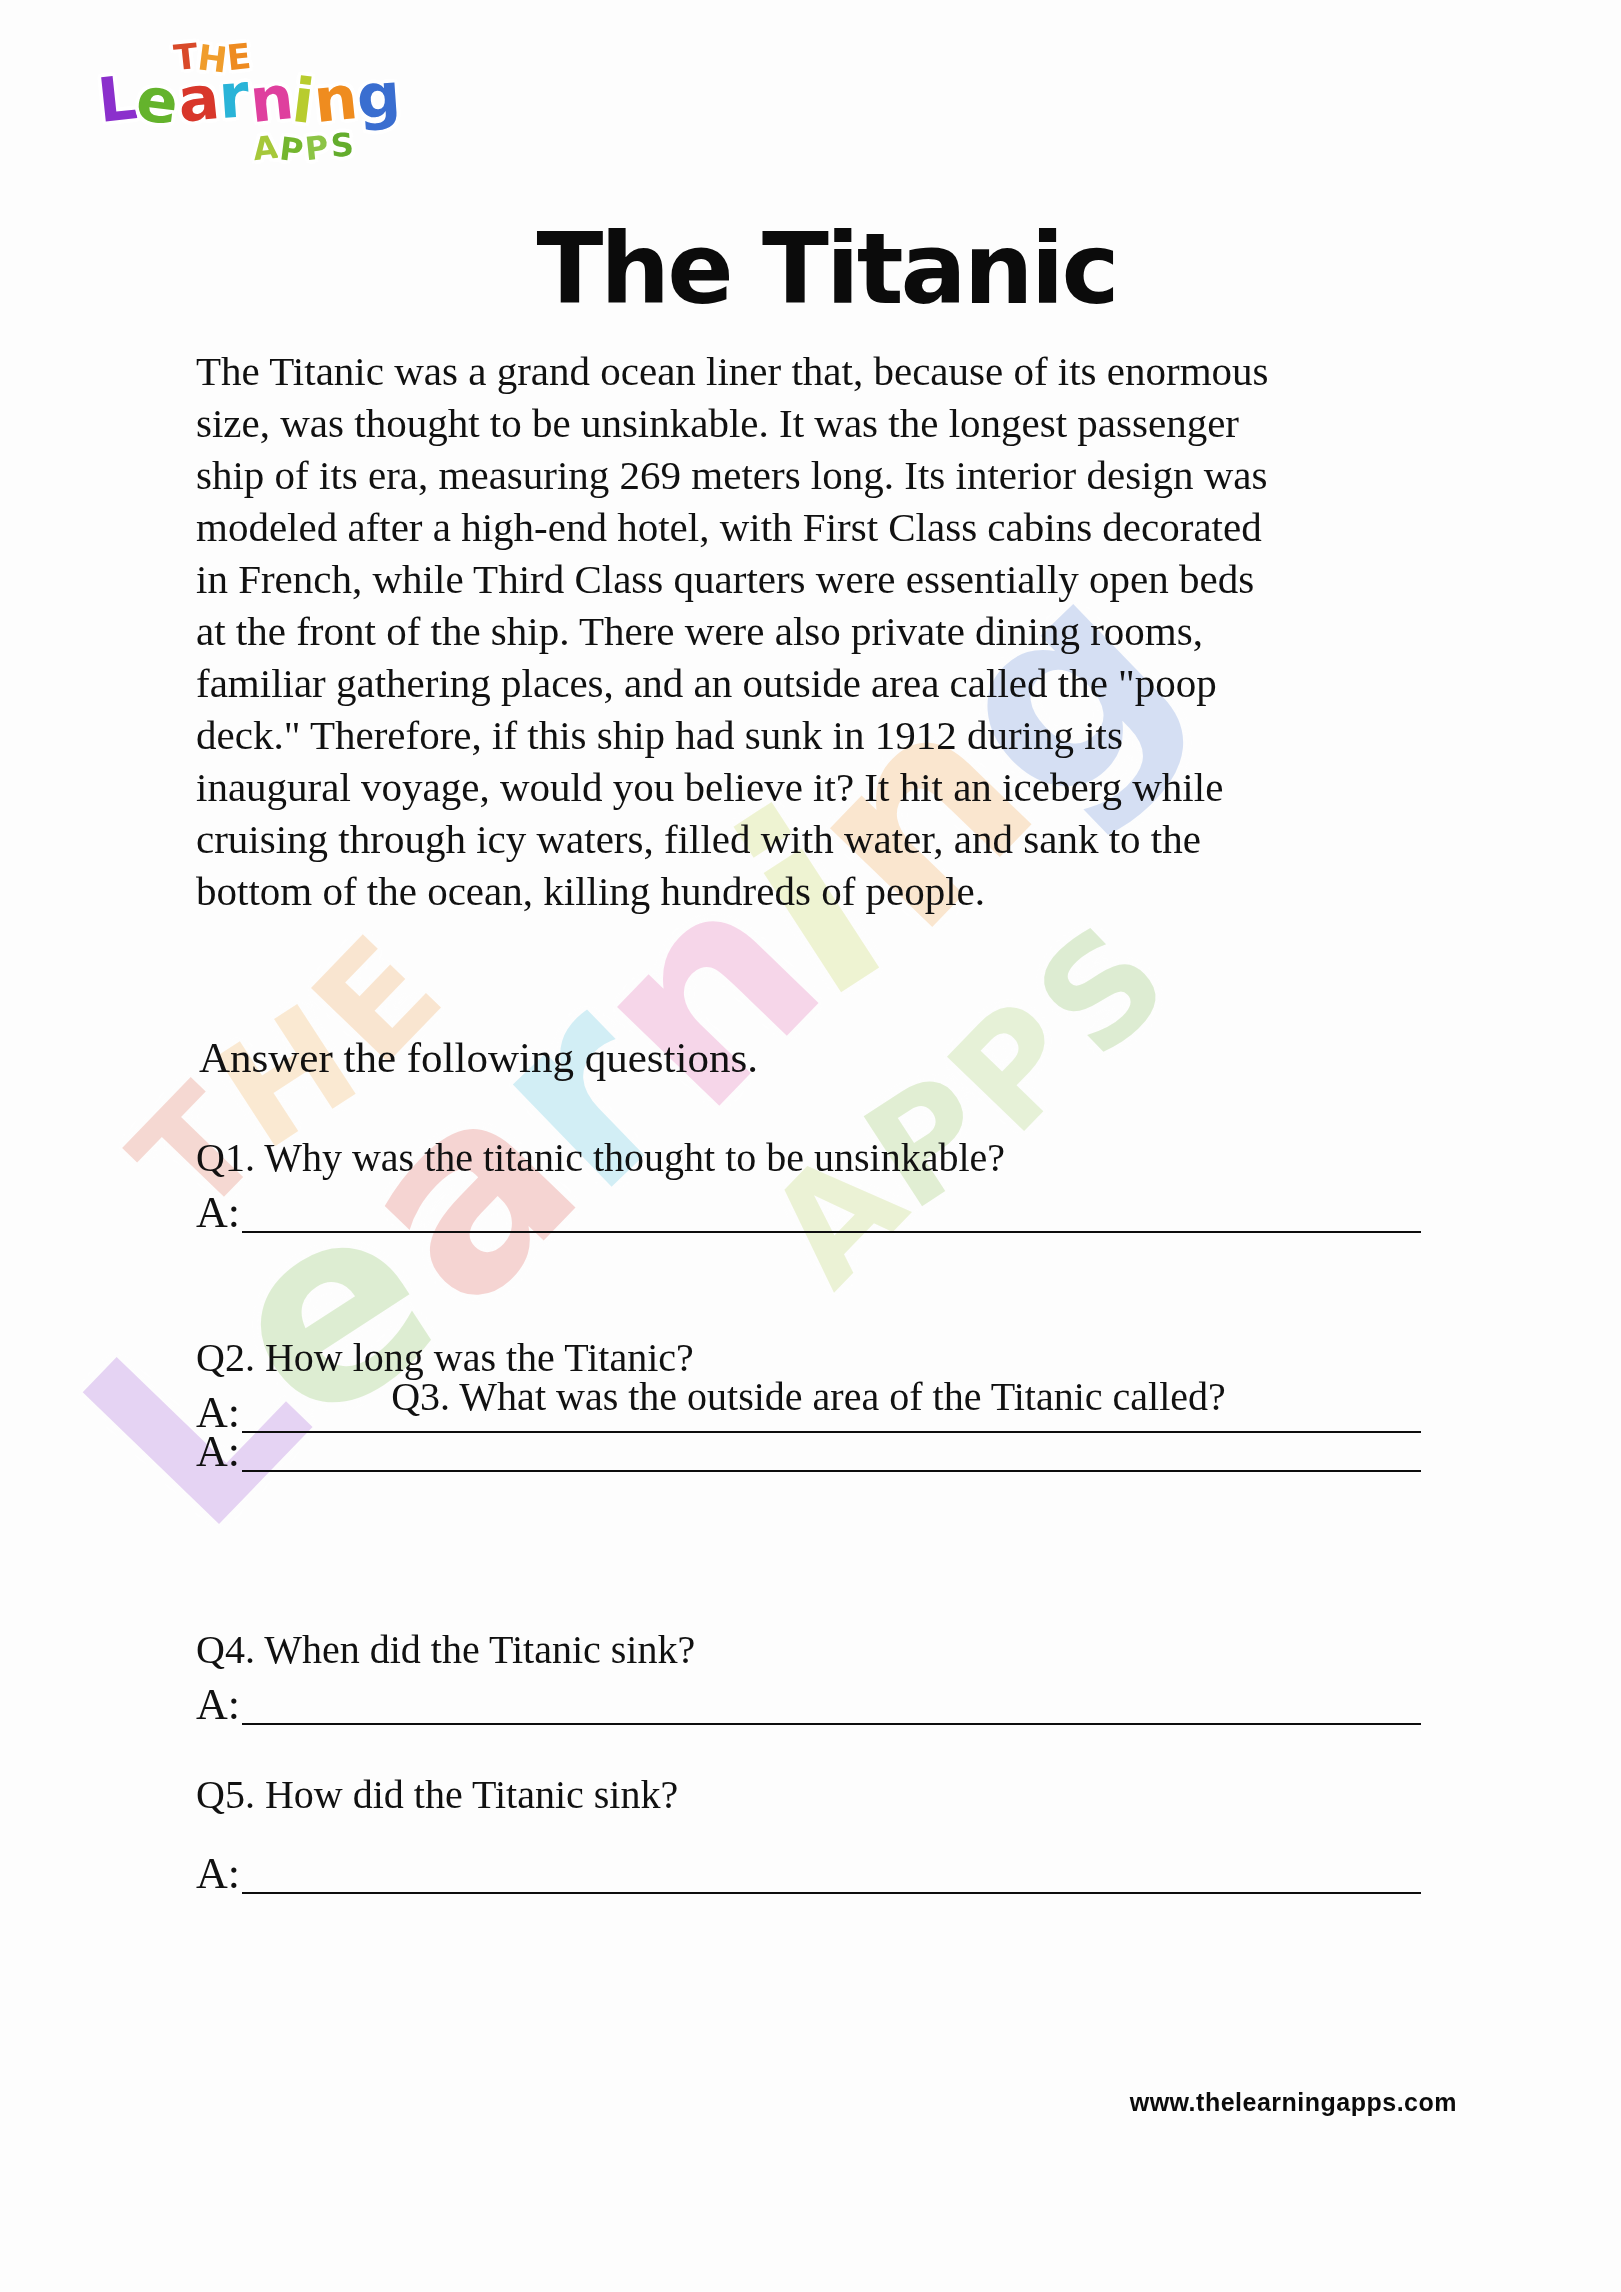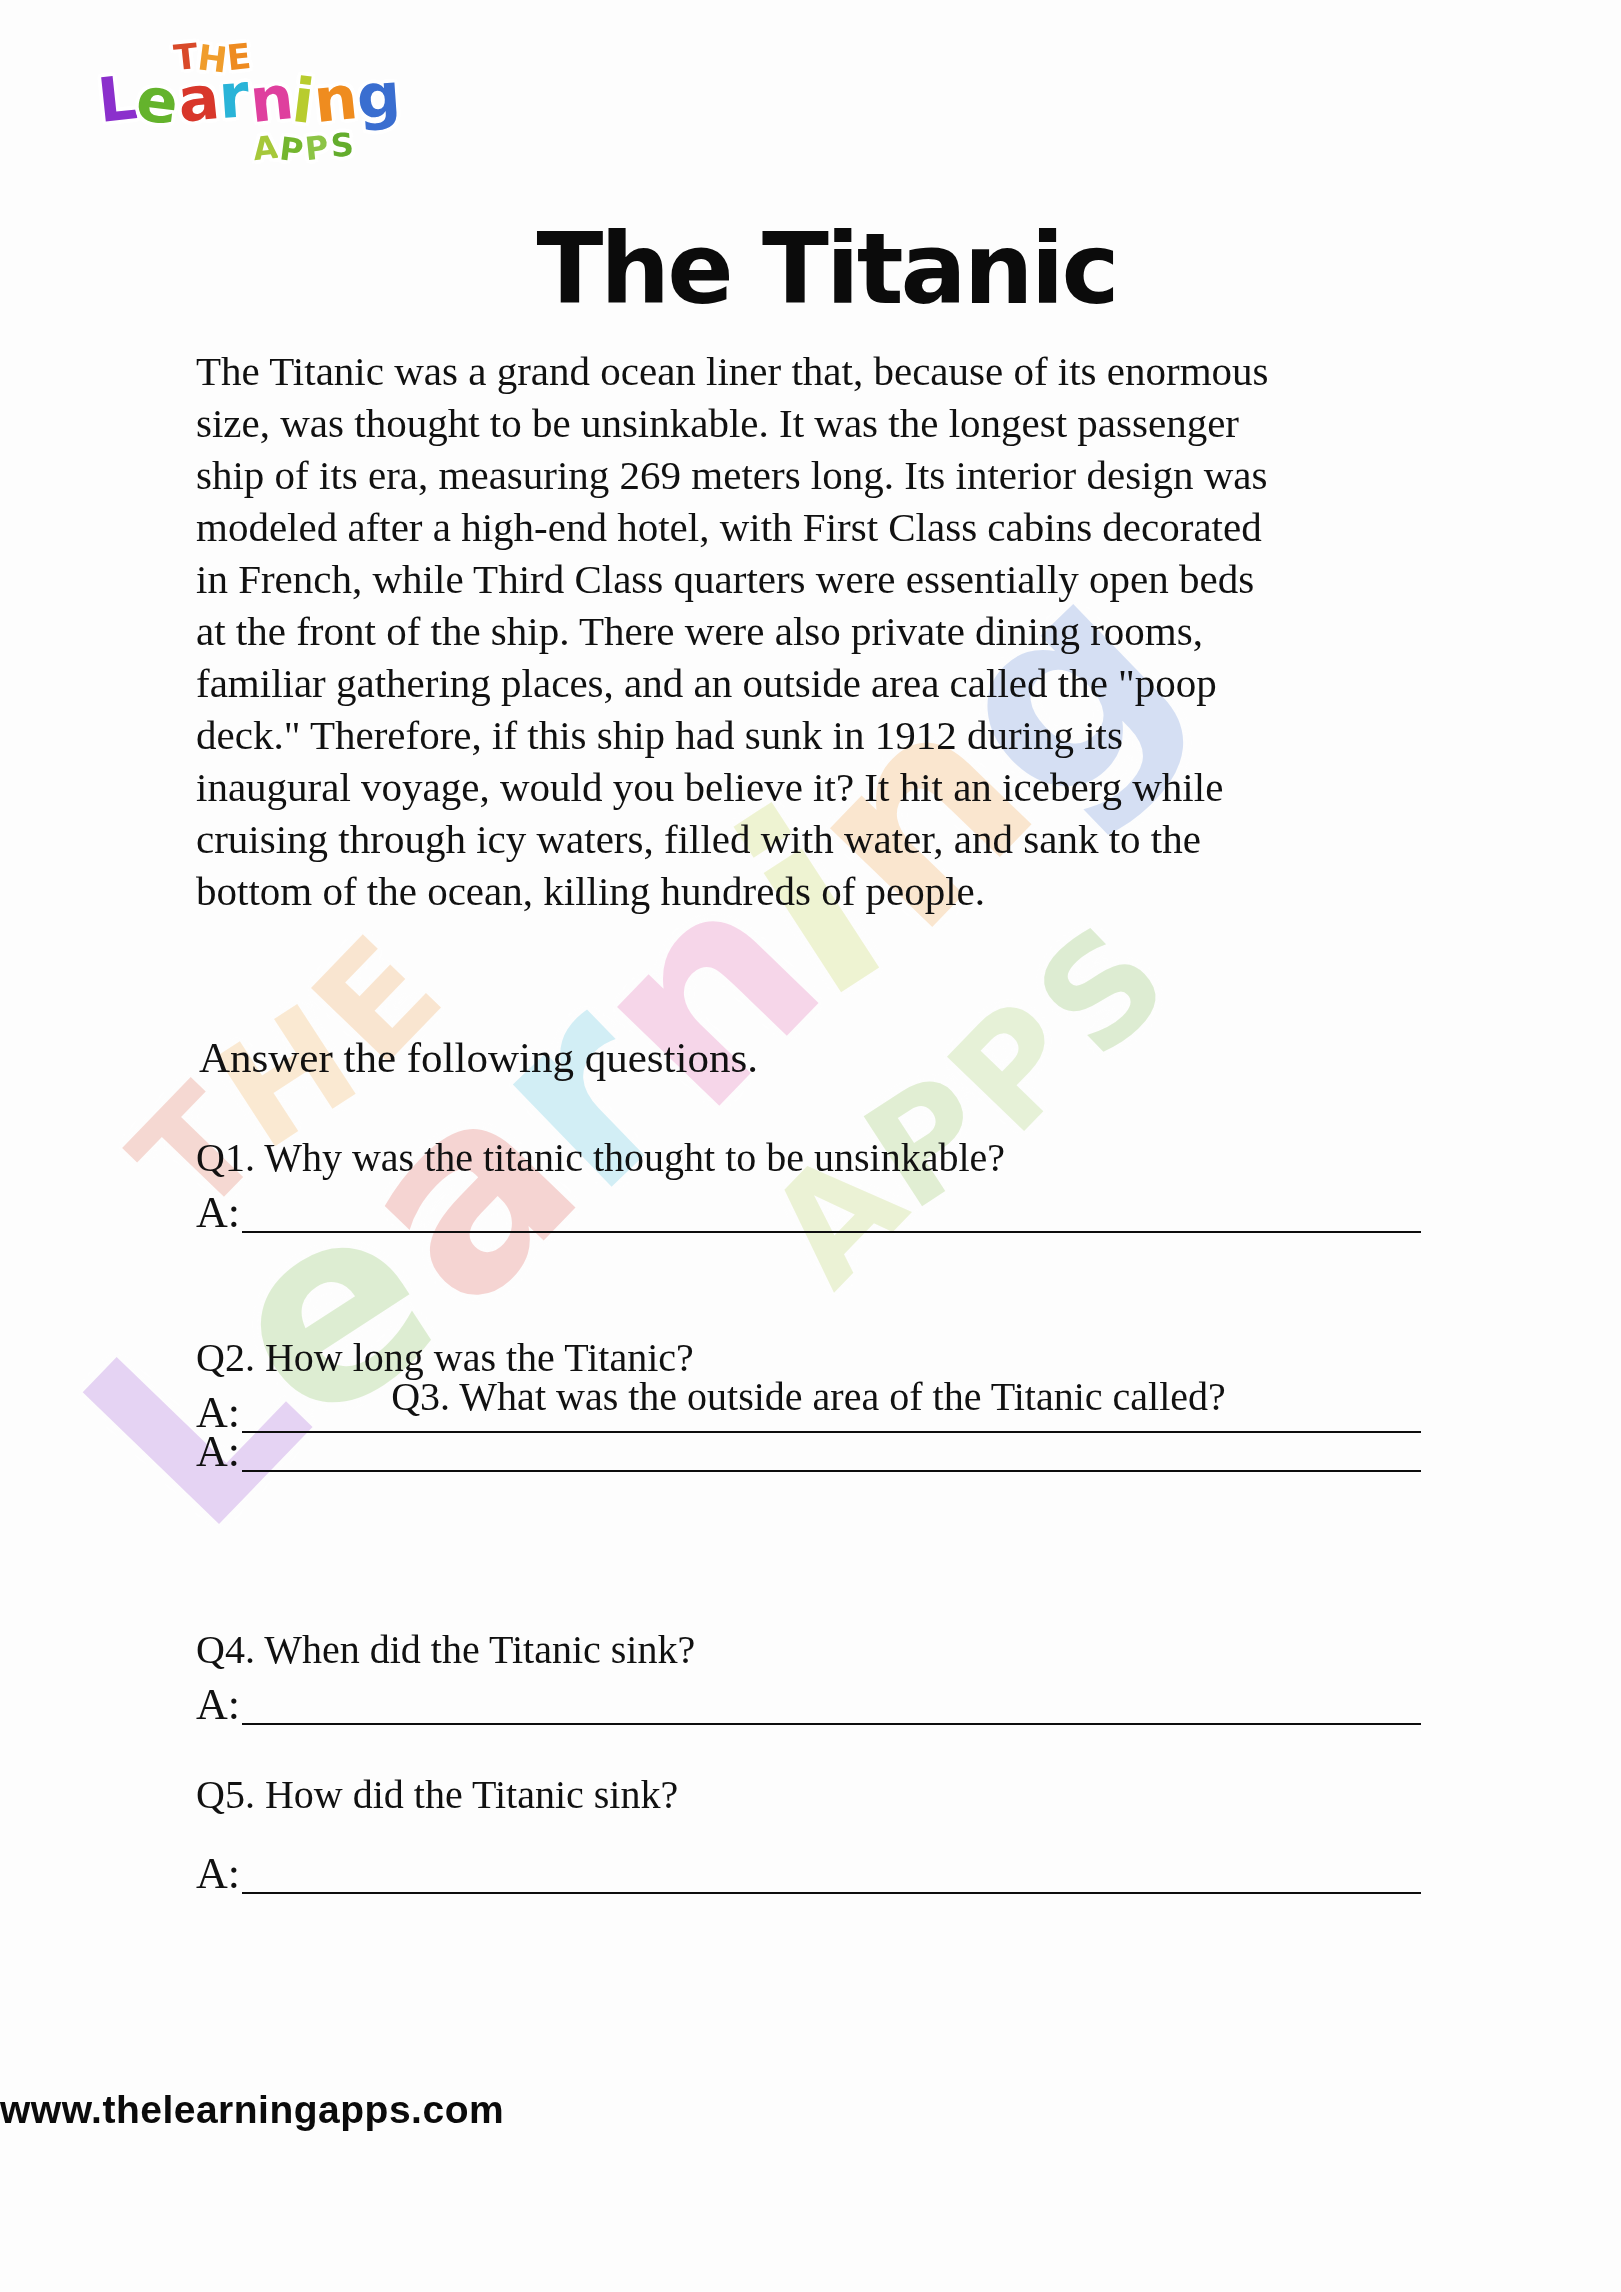--- a/index.html
+++ b/index.html
@@ -69,23 +69,23 @@
   .q1{top:1129px;} .q2{top:1289px;margin-top:40px;} .q3{top:1368px;text-align:center;} .q4{top:1621px;font-family:Liberation Serif, serif;} .q5{top:1766px;}
   .q-label{font-size:40px;line-height:57px;}
   .answer-row{display:flex;align-items:flex-start;margin-top:2px;height:49px;}
   .a-prefix{font-size:44px;line-height:49px;flex:0 0 auto;}
   .answer-line{flex:1 1 auto;height:43px;border-bottom:2.9px solid #0d0d0d;margin-left:2px;}
   .q5 .answer-row{margin-top:25.5px;}
 
   
   .footer{
     position:absolute;left:0;top:2088px;width:1457px;
-    text-align:left;margin:0;
+    text-align:right;margin:0;
     font-family:"Liberation Sans", sans-serif;
-    font-weight:bold;font-size:39px;letter-spacing:0.5px;
+    font-weight:bold;font-size:25px;letter-spacing:0.5px;
     color:#0b0b0b;z-index:1;
   }
 </style>
 </head>
 <body>
 
 <div class="page">
 
   <div class="watermark wm">
     <div class="logo-text wm-the"><span class="ltr" style="color: rgb(217, 74, 42);">T</span><span class="ltr" style="color: rgb(240, 157, 44);">H</span><span class="ltr" style="color: rgb(238, 139, 33);">E</span></div>

